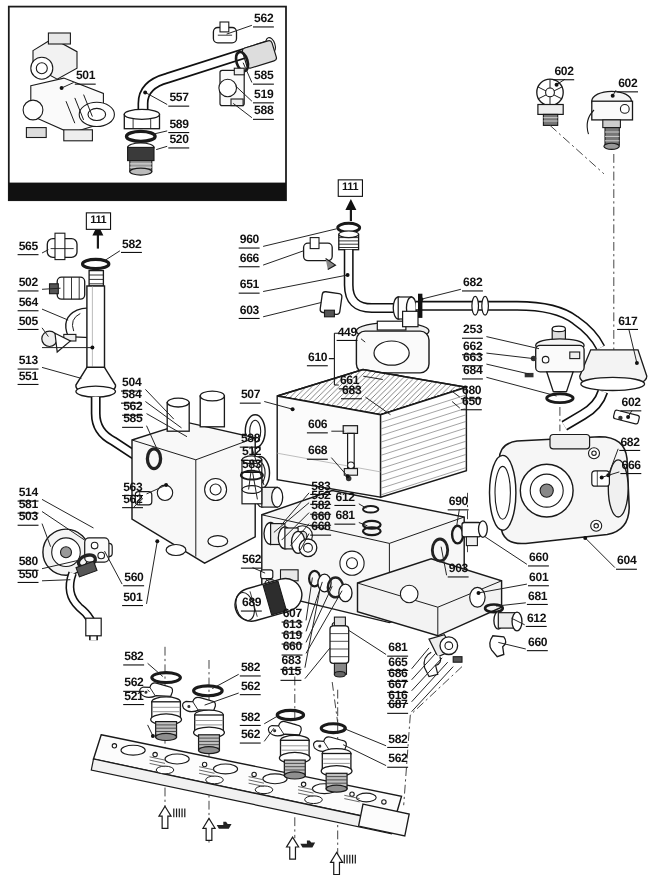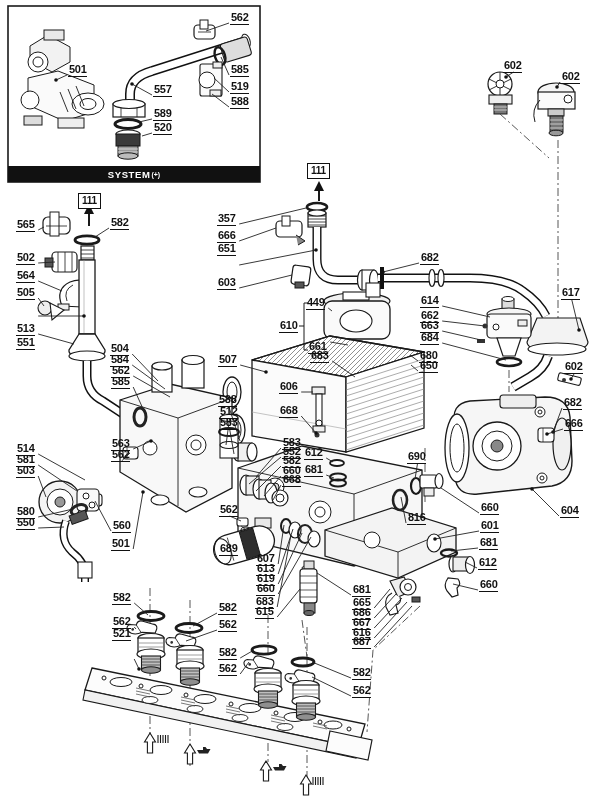--- a/index.html
+++ b/index.html
@@ -616,30 +616,30 @@
       <div class="plabel" style="left: 153px; top: 122px;">520</div>
       <div class="plabel" style="left: 503px; top: 60px;">602</div>
       <div class="plabel" style="left: 561px; top: 71px;">602</div>
       <div class="plabel" style="left: 16px; top: 219px;">565</div>
       <div class="plabel" style="left: 110px; top: 217px;">582</div>
       <div class="plabel" style="left: 16px; top: 252px;">502</div>
       <div class="plabel" style="left: 16px; top: 270px;">564</div>
       <div class="plabel" style="left: 16px; top: 287px;">505</div>
       <div class="plabel" style="left: 16px; top: 305px; margin-top: 32px;">551</div>
       <div class="plabel" style="left: 16px; top: 323px;">513</div>
-      <div class="plabel" style="left: 217px; top: 213px;">357</div>
+      <div class="plabel" style="left: 217px; top: 213px;">960</div>
       <div class="plabel" style="left: 217px; top: 230px;">666</div>
-      <div class="plabel" style="left: 217px; top: 243px;">651</div>
+      <div class="plabel" style="left: 217px; top: 254px;">651</div>
       <div class="plabel" style="left: 217px; top: 277px;">603</div>
       <div class="plabel" style="left: 420px; top: 252px;">682</div>
       <div class="plabel" style="left: 306px; top: 297px;">449</div>
       <div class="plabel" style="left: 279px; top: 320px;">610</div>
       <div class="plabel" style="left: 308px; top: 341px;">661</div>
       <div class="plabel" style="left: 310px; top: 350px;">683</div>
-      <div class="plabel" style="left: 420px; top: 295px;">614</div>
+      <div class="plabel" style="left: 420px; top: 295px;">253</div>
       <div class="plabel" style="left: 420px; top: 310px;">662</div>
       <div class="plabel" style="left: 420px; top: 320px;">663</div>
       <div class="plabel" style="left: 420px; top: 332px;">684</div>
       <div class="plabel" style="left: 419px; top: 350px;">680</div>
       <div class="plabel" style="left: 419px; top: 360px;">650</div>
       <div class="plabel" style="left: 561px; top: 287px;">617</div>
       <div class="plabel" style="left: 564px; top: 361px;">602</div>
       <div class="plabel" style="left: 110px; top: 343px;">504</div>
       <div class="plabel" style="left: 110px; top: 354px;">584</div>
       <div class="plabel" style="left: 111px; top: 365px;">562</div>
@@ -663,21 +663,21 @@
       <div class="plabel" style="left: 16px; top: 506px;">580</div>
       <div class="plabel" style="left: 16px; top: 517px;">550</div>
       <div class="plabel" style="left: 112px; top: 520px;">560</div>
       <div class="plabel" style="left: 111px; top: 538px;">501</div>
       <div class="plabel" style="left: 304px; top: 447px;">612</div>
       <div class="plabel" style="left: 304px; top: 464px;">681</div>
       <div class="plabel" style="left: 407px; top: 451px;">690</div>
       <div class="plabel" style="left: 563px; top: 397px;">682</div>
       <div class="plabel" style="left: 564px; top: 418px;">666</div>
       <div class="plabel" style="left: 480px; top: 502px;">660</div>
-      <div class="plabel" style="left: 407px; top: 512px;">816</div>
+      <div class="plabel" style="left: 407px; top: 512px;">903</div>
       <div class="plabel" style="left: 480px; top: 520px;">601</div>
       <div class="plabel" style="left: 479px; top: 537px;">681</div>
       <div class="plabel" style="left: 478px; top: 557px;">612</div>
       <div class="plabel" style="left: 479px; top: 579px;">660</div>
       <div class="plabel" style="left: 560px; top: 505px;">604</div>
       <div class="plabel" style="left: 219px; top: 504px;">562</div>
       <div class="plabel" style="left: 219px; top: 515px; margin-top: 28px;">689</div>
       <div class="plabel" style="left: 256px; top: 553px;">607</div>
       <div class="plabel" style="left: 256px; top: 563px;">613</div>
       <div class="plabel" style="left: 256px; top: 573px;">619</div>
@@ -696,18 +696,14 @@
       <div class="plabel" style="left: 218px; top: 602px;">582</div>
       <div class="plabel" style="left: 218px; top: 619px;">562</div>
       <div class="plabel" style="left: 218px; top: 647px;">582</div>
       <div class="plabel" style="left: 218px; top: 663px;">562</div>
       <div class="plabel" style="left: 352px; top: 667px;">582</div>
       <div class="plabel" style="left: 352px; top: 685px;">562</div>
       <div class="plabel boxed" style="left: 78px; top: 193px;">111</div>
       <div class="plabel boxed" style="left: 307px; top: 163px;">111</div>
     </div>
 
-<div id="inset-caption">
-  <span>SYSTEM</span>
-  <span class="suffix">(+)</span>
+
 </div>
 
-</div>
-
 </body></html>

